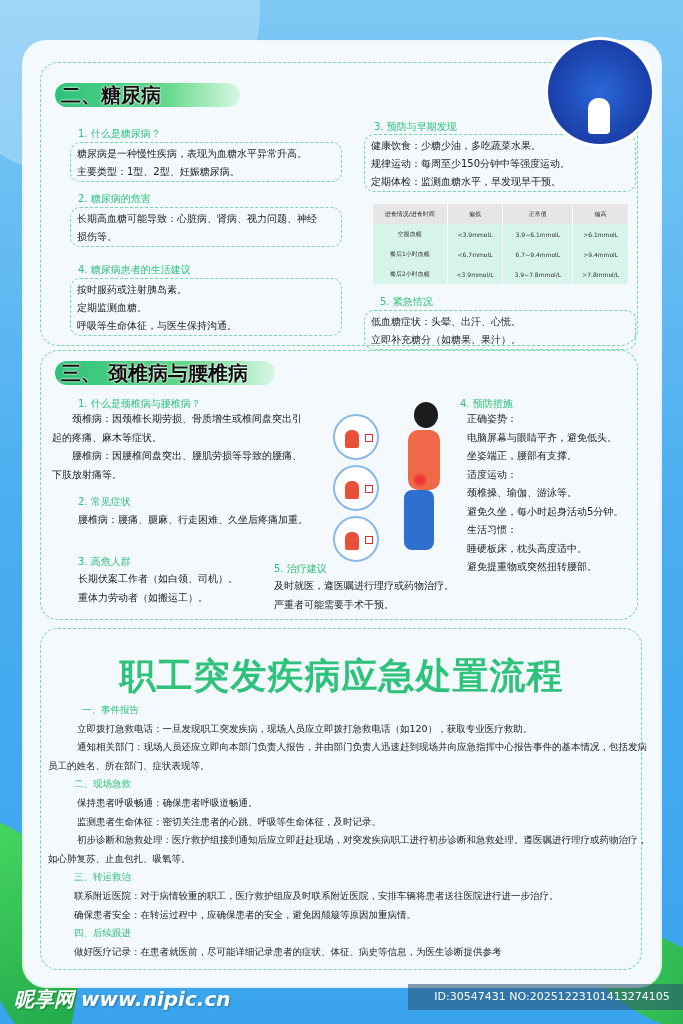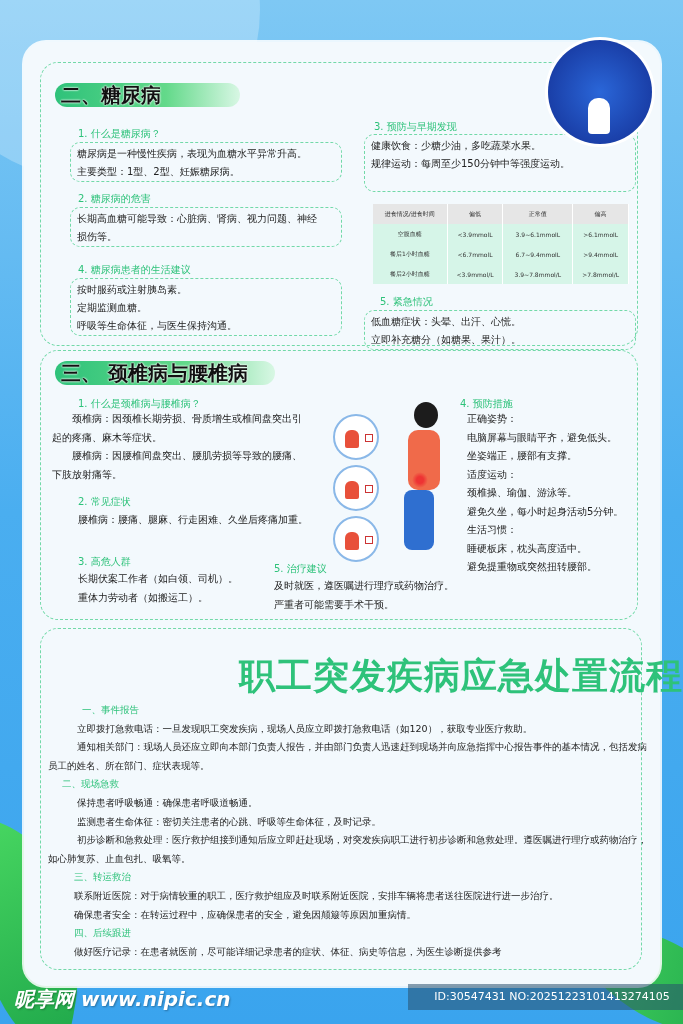--- a/index.html
+++ b/index.html
@@ -11,21 +11,21 @@
 .panel{position:absolute;border:1px dashed #72d9a8;border-radius:18px}
 .hdr{position:absolute;height:24px;background:linear-gradient(90deg,#2ec27a 0%,#63d98a 60%,#d8f7e4 100%);border-radius:12px;font-weight:bold;font-size:20px;line-height:24px;padding-left:6px;color:#111;text-shadow:0 0 2px #fff,0 0 2px #fff}
 .sub{position:absolute;color:#2ec27a;font-size:10px;line-height:14px}
 .box{position:absolute;border:1px dashed #72d9a8;border-radius:10px;font-size:10px;line-height:18px;padding:2px 6px;color:#222}
 .txt{position:absolute;font-size:10px;line-height:18.5px;color:#222}
 .txt p{white-space:nowrap}
 .ind{text-indent:2em}
 table{position:absolute;border-collapse:collapse;font-size:6px;color:#333}
 table th{background:#e6e6e6;font-weight:normal;height:20px;border-right:1px solid #fff}
 table td{background:#d6f5e8;height:20px;text-align:center;border-right:1px solid #fff}
-.big-title{position:absolute;left:0;width:100%;text-align:right;top:652px;font-size:36px;font-weight:bold;color:#2ec27a;letter-spacing:1px}
+.big-title{position:absolute;left:0;width:100%;text-align:center;top:652px;font-size:36px;font-weight:bold;color:#2ec27a;letter-spacing:1px}
 .sec{color:#2ec27a;font-size:9.5px}
 .flow{position:absolute;left:58px;top:701px;width:580px;font-size:9.5px;line-height:18.6px;color:#222}
 .flow p{white-space:nowrap}
 .flow .wrap{white-space:normal}
 .illu{position:absolute;border-radius:50%;border:2px solid #8ab8e8;background:#fff;overflow:hidden}
 .footer-logo{position:absolute;left:14px;top:986px;font-size:20px;font-weight:bold;font-style:italic;color:#fff;text-shadow:1px 1px 2px rgba(0,0,0,.3)}
 .footer-id{position:absolute;left:408px;top:984px;width:288px;height:26px;background:rgba(40,80,110,.55);color:#fff;font-size:11px;line-height:26px;text-align:center}
 </style>
 </head>
 <body>
@@ -55,20 +55,21 @@
 <div class="box" style="left:70px;top:278px;width:272px;height:58px">
   <p>按时服药或注射胰岛素。</p>
   <p>定期监测血糖。</p>
   <p>呼吸等生命体征，与医生保持沟通。</p>
 </div>
 
 <div class="sub" style="left:374px;top:120px">3. 预防与早期发现</div>
 <div class="box" style="left:364px;top:134px;width:272px;height:58px">
   <p>健康饮食：少糖少油，多吃蔬菜水果。</p>
   <p>规律运动：每周至少150分钟中等强度运动。</p>
+  <p>定期体检：监测血糖水平，早发现早干预。</p>
 </div>
 
 <table style="left:373px;top:204px;width:256px">
   <tbody>
       <tr>
     <th>进食情况/进食时间</th>
     <th>偏低</th>
     <th>正常值</th>
     <th>偏高</th>
   </tr>
@@ -163,21 +164,21 @@
   <div style="position:absolute;left:20px;top:72px;width:16px;height:16px;border-radius:50%;background:radial-gradient(circle,#e33 30%,transparent 70%)"></div>
 </div>
 
 <div class="panel" style="left:40px;top:628px;width:602px;height:342px"></div>
 <div class="big-title">职工突发疾病应急处置流程</div>
 
 <div class="flow">
   <p class="sec" style="margin-left:24px">一、事件报告</p>
   <p class="ind">立即拨打急救电话：一旦发现职工突发疾病，现场人员应立即拨打急救电话（如120），获取专业医疗救助。</p>
   <p class="ind wrap" style="margin-left:-10px;text-indent:calc(2em + 10px);width:600px">通知相关部门：现场人员还应立即向本部门负责人报告，并由部门负责人迅速赶到现场并向应急指挥中心报告事件的基本情况，包括发病员工的姓名、所在部门、症状表现等。</p>
-  <p class="sec" style="margin-left:4px">二、现场急救</p>
+  <p class="sec" style="margin-left:16px">二、现场急救</p>
   <p class="ind">保持患者呼吸畅通：确保患者呼吸道畅通。</p>
   <p class="ind">监测患者生命体征：密切关注患者的心跳、呼吸等生命体征，及时记录。</p>
   <p class="ind wrap" style="margin-left:-10px;text-indent:calc(2em + 10px);width:600px">初步诊断和急救处理：医疗救护组接到通知后应立即赶赴现场，对突发疾病职工进行初步诊断和急救处理。遵医嘱进行理疗或药物治疗，如心肺复苏、止血包扎、吸氧等。</p>
   <p class="sec" style="margin-left:16px">三、转运救治</p>
   <p style="margin-left:16px">联系附近医院：对于病情较重的职工，医疗救护组应及时联系附近医院，安排车辆将患者送往医院进行进一步治疗。</p>
   <p style="margin-left:16px">确保患者安全：在转运过程中，应确保患者的安全，避免因颠簸等原因加重病情。</p>
   <p class="sec" style="margin-left:16px">四、后续跟进</p>
   <p style="margin-left:16px">做好医疗记录：在患者就医前，尽可能详细记录患者的症状、体征、病史等信息，为医生诊断提供参考</p>
 </div>
 

